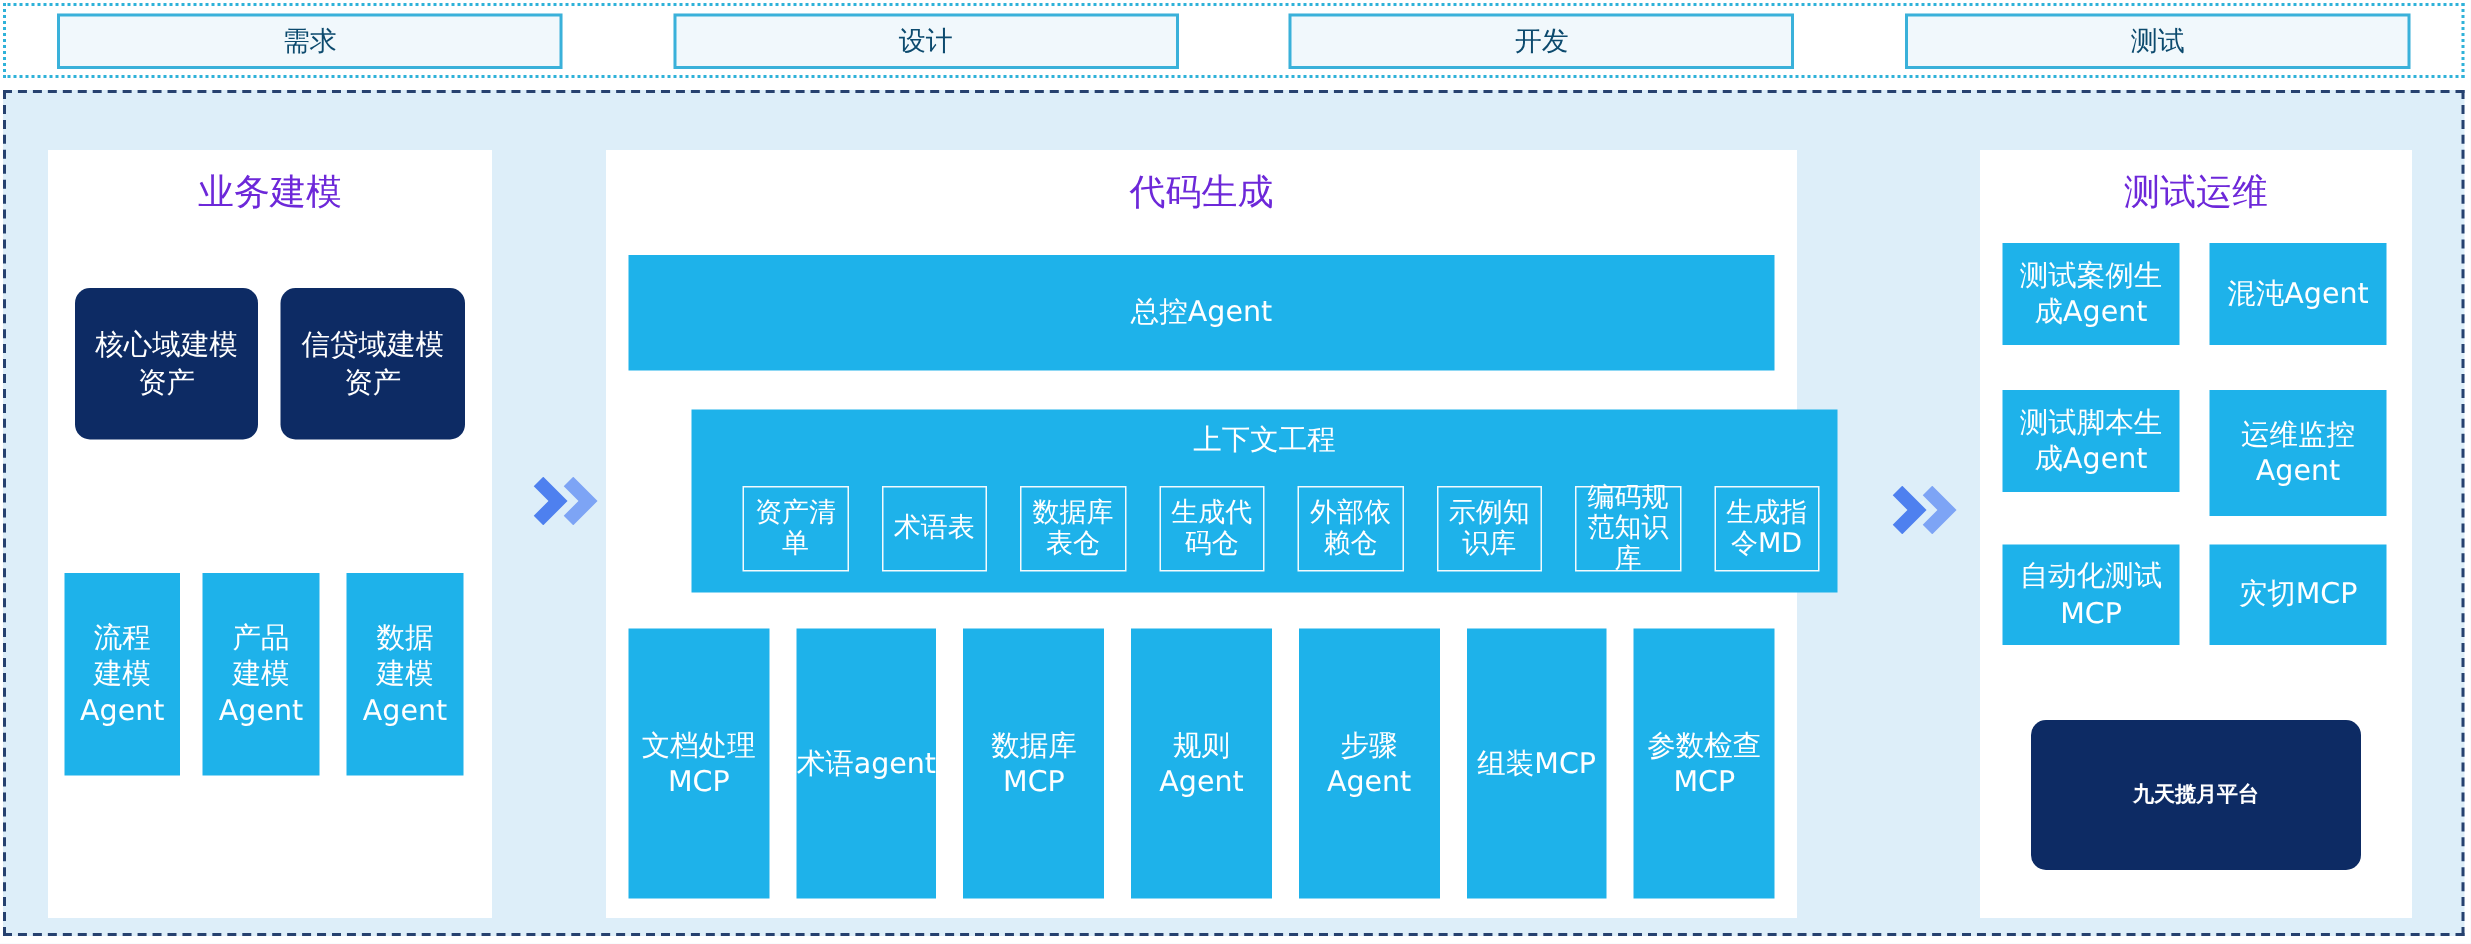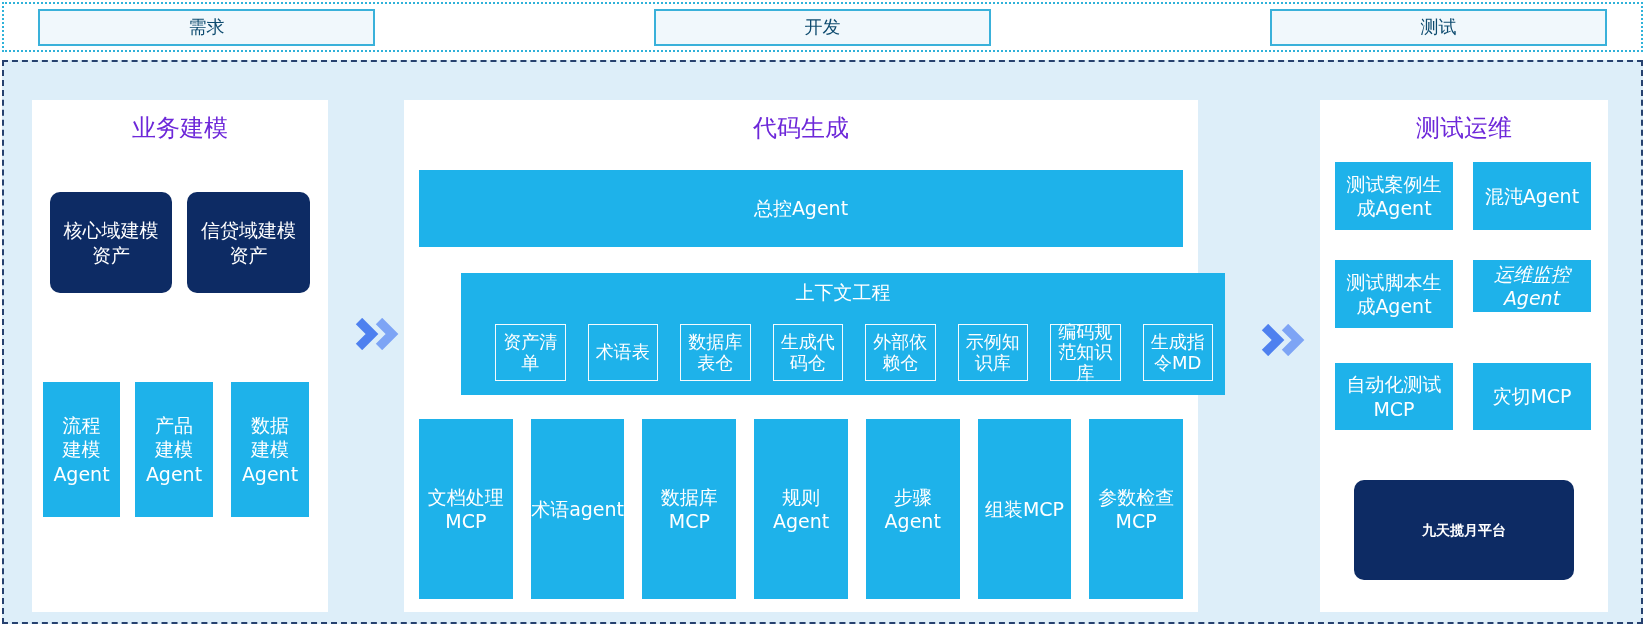--- a/index.html
+++ b/index.html
@@ -134,21 +134,21 @@
     text-align: center;
     white-space: pre-line;
     font-size: 19px;
     line-height: 1.28;
   }
 
   
   .t-r1c1 { left: 15px;  top: 62px;  width: 118px; height: 68px; }
   .t-r1c2 { left: 153px; top: 62px;  width: 118px; height: 68px; }
   .t-r2c1 { left: 15px;  top: 160px; width: 118px; height: 68px; }
-  .t-r2c2 { left: 153px; top: 160px; width: 118px; height: 52px; font-style: italic; }
+  .t-r2c2 { left: 153px; top: 160px; width: 118px; height: 84px; }
   .t-r3c1 { left: 15px;  top: 263px; width: 118px; height: 67px; }
   .t-r3c2 { left: 153px; top: 263px; width: 118px; height: 67px; }
   .platform-box {
     left: 34px; top: 380px; width: 220px; height: 100px;
     font-size: 14px;
     font-weight: bold;
   }
 
   
   .chevron {
@@ -158,20 +158,21 @@
   .chevron-1 { left: 350px;  top: 256px; }
   .chevron-2 { left: 1256px; top: 262px; }
 </style>
 </head>
 <body>
 
 <div class="canvas">
 
   <div class="top-strip">
     <div class="phase-box">需求</div>
+    <div class="phase-box">设计</div>
     <div class="phase-box">开发</div>
     <div class="phase-box">测试</div>
   </div>
 
   <div class="main">
 
     <div class="panel panel-business">
       <div class="panel-title">业务建模</div>
       <div class="nbox asset-core">核心域建模
 资产</div>

